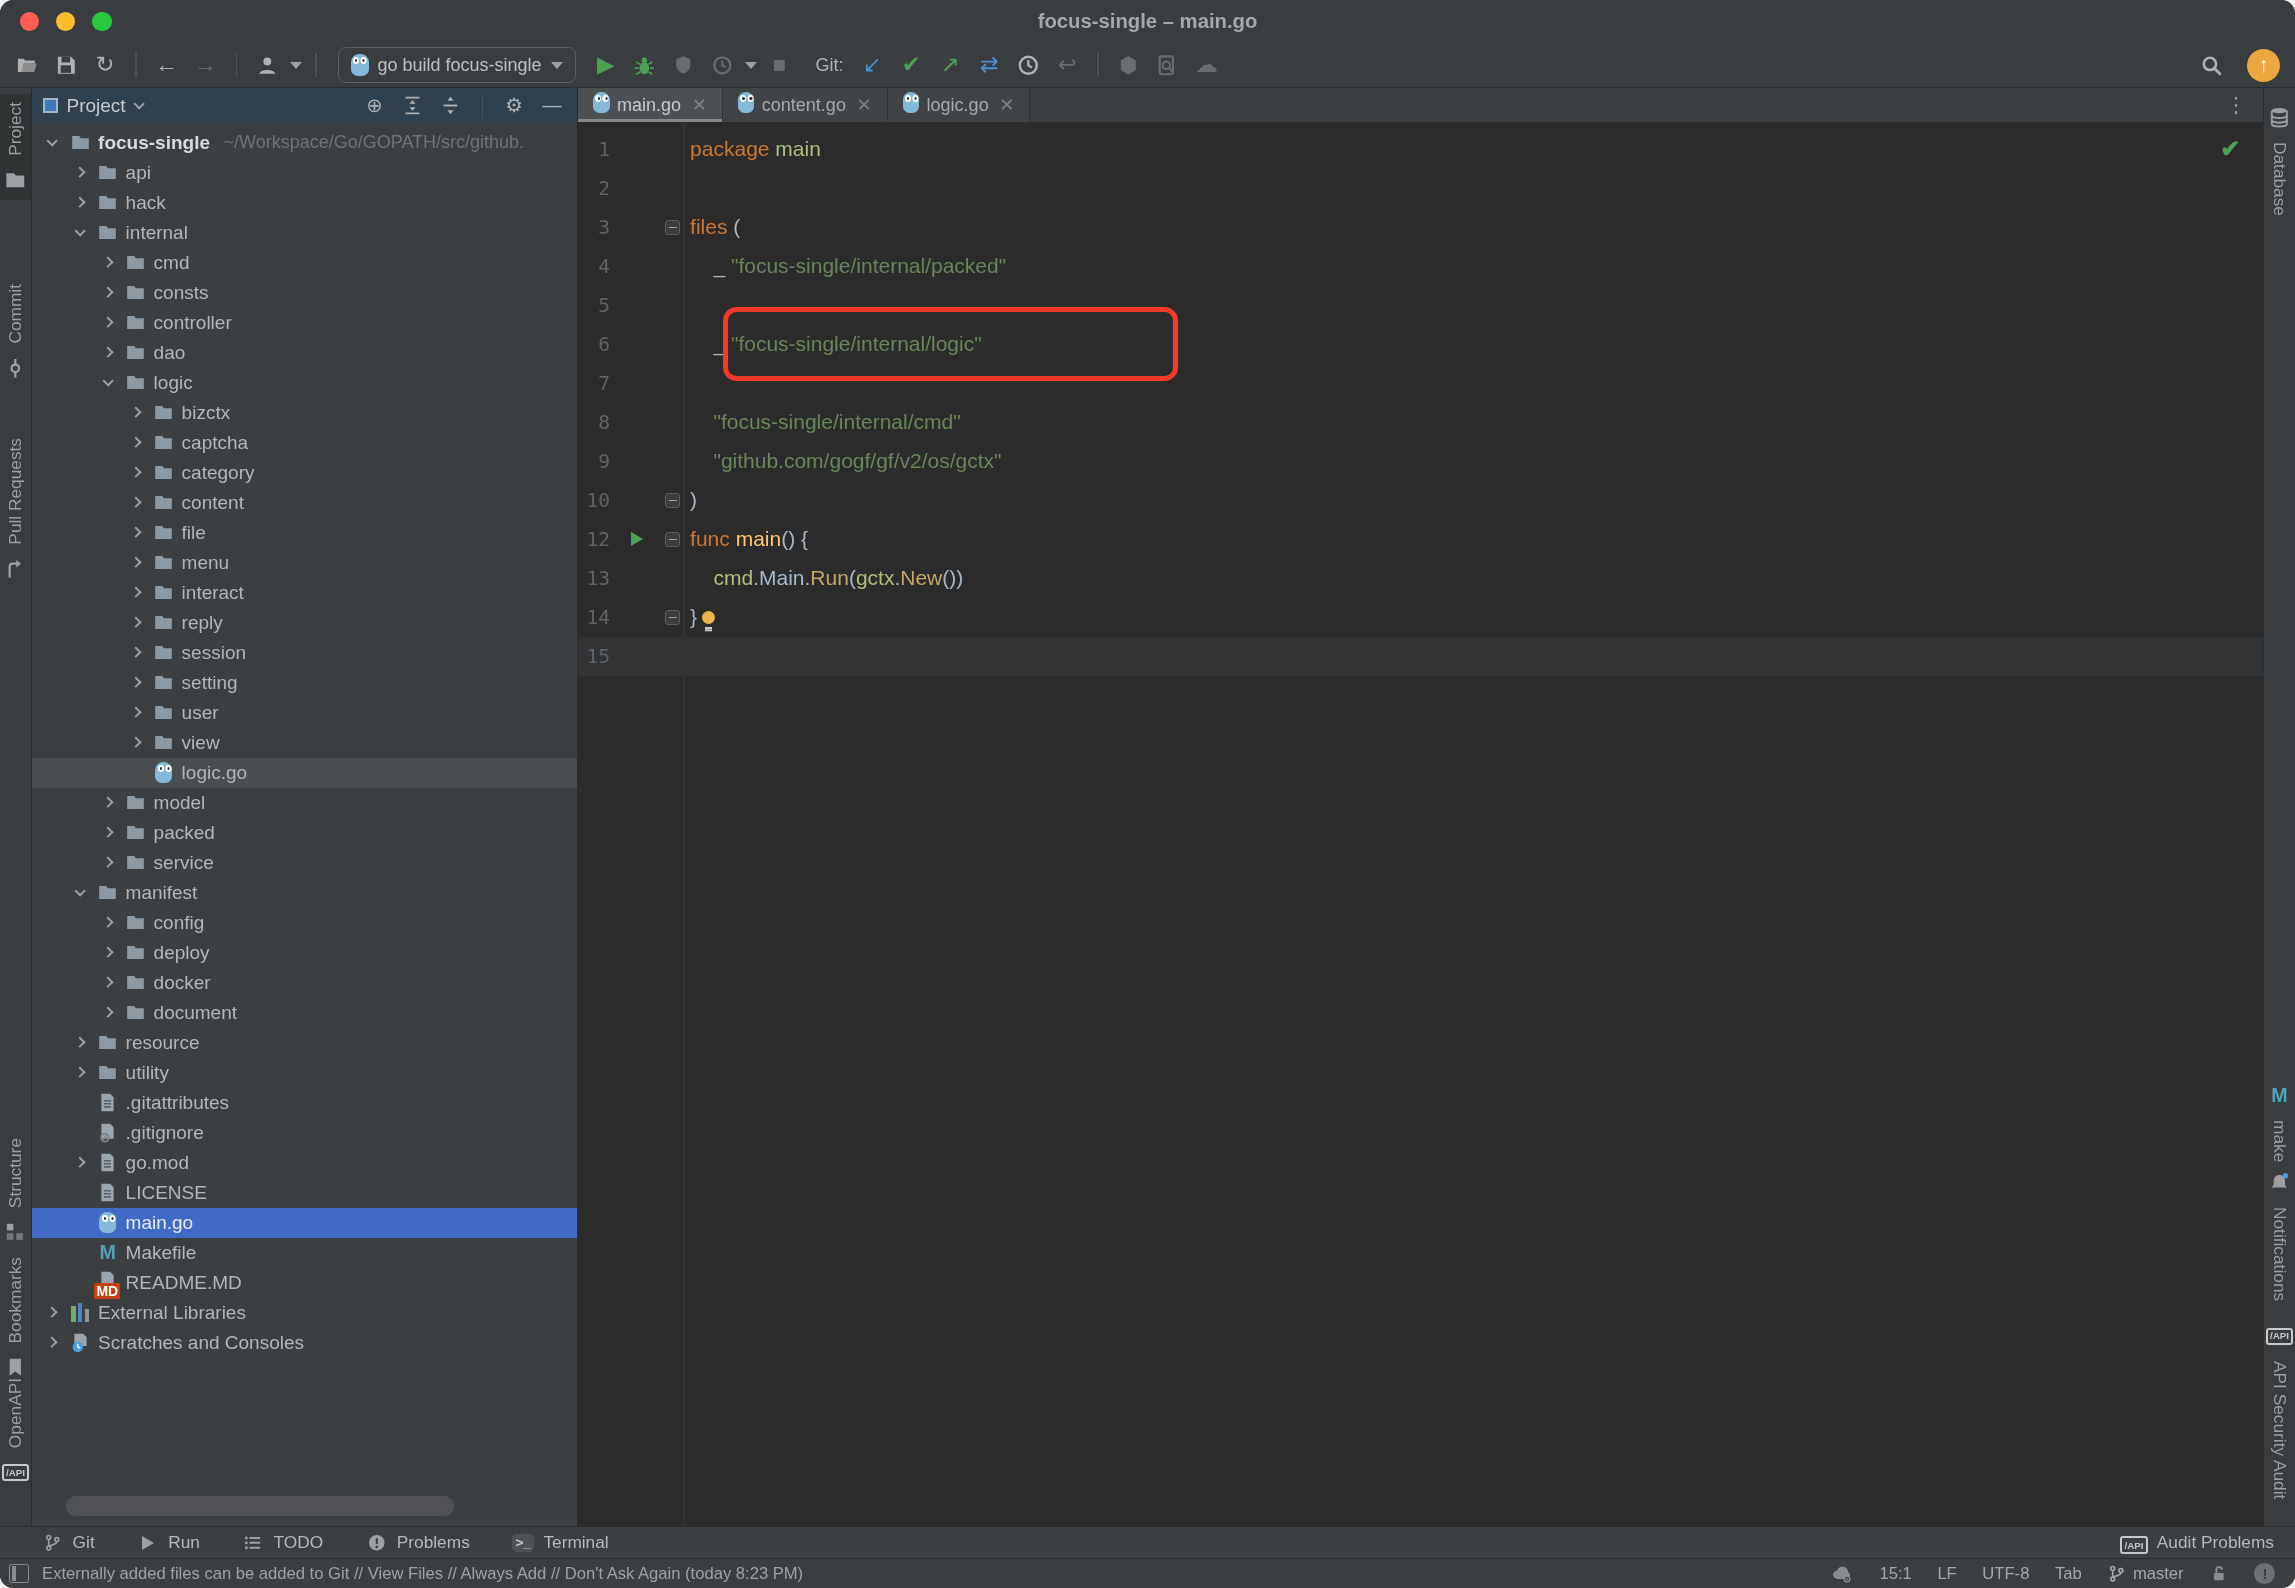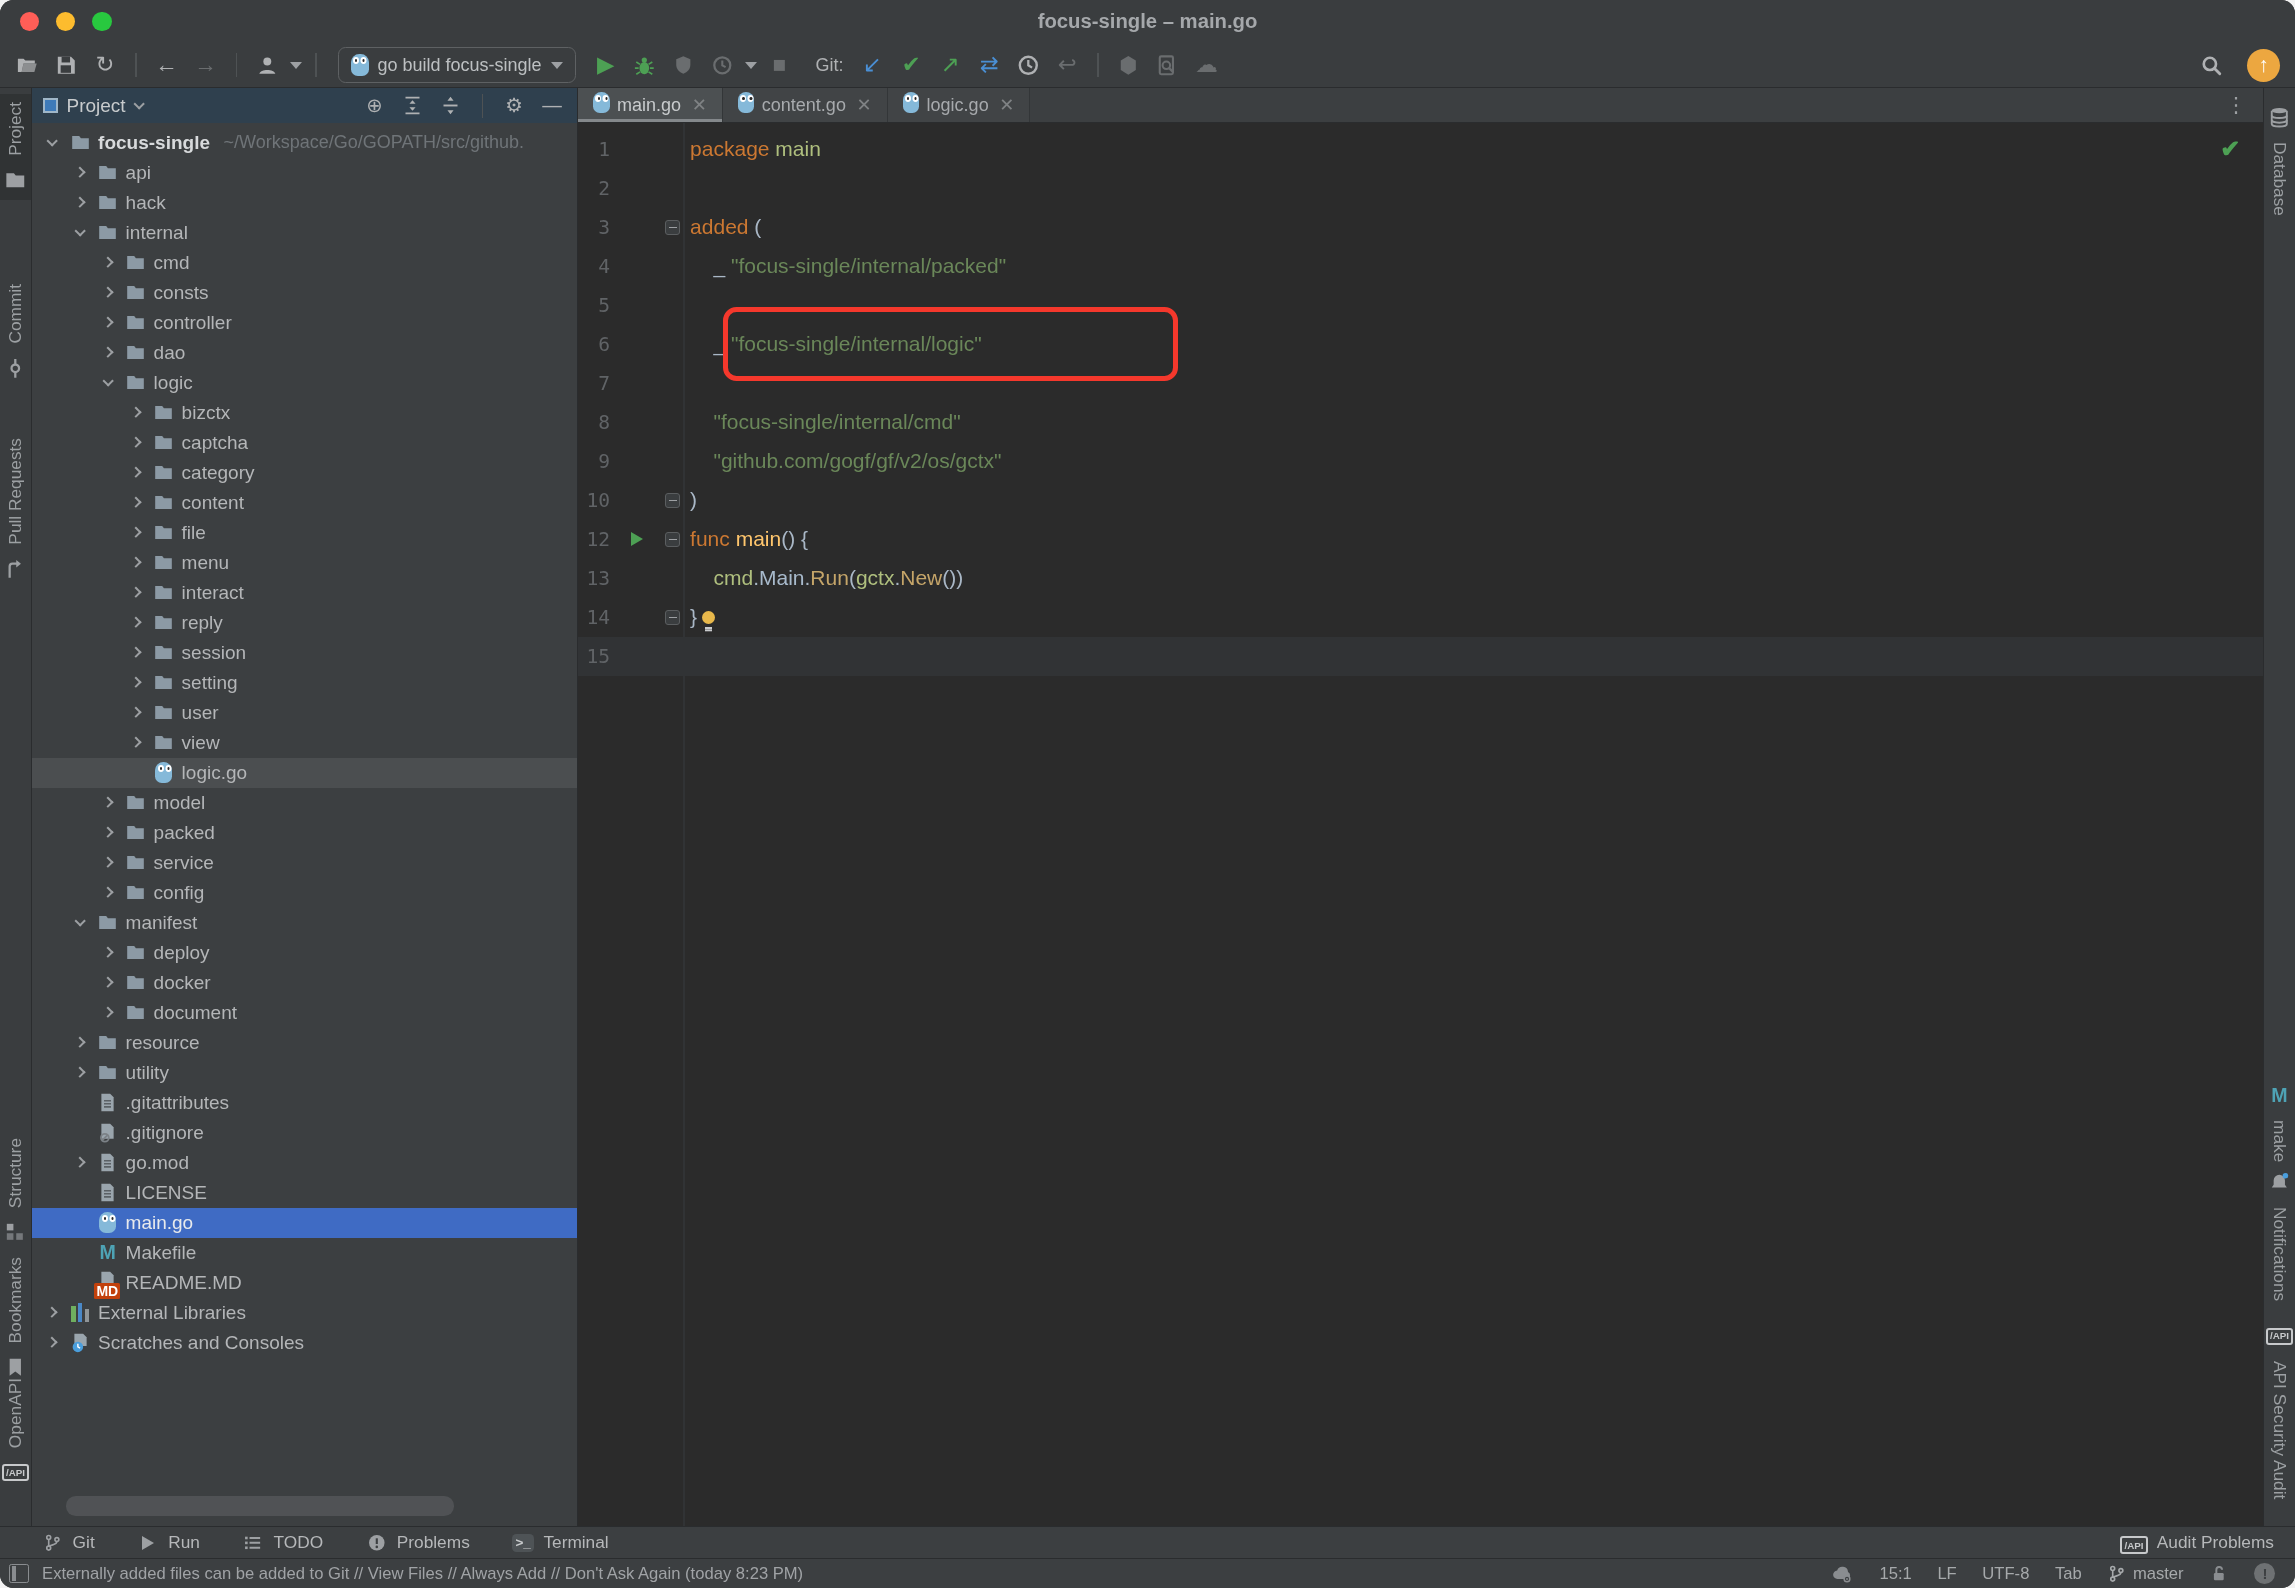--- a/index.html
+++ b/index.html
@@ -575,41 +575,41 @@
             <span class="chevbox">
               <span class="chev right"></span>
             </span>
             <span class="ticon">
               <svg viewBox="0 0 24 24">
                 <path d="M2.5 4.5h8l2 2.5h9v12.5h-19z" fill="#8C9AA5"></path>
               </svg>
             </span>
             <span class="tlabel">service</span>
           </div>
+          <div class="trow" style="padding-left: 38px;">
+            <span class="chevbox">
+              <span class="chev down"></span>
+            </span>
+            <span class="ticon">
+              <svg viewBox="0 0 24 24">
+                <path d="M2.5 4.5h8l2 2.5h9v12.5h-19z" fill="#8C9AA5"></path>
+              </svg>
+            </span>
+            <span class="tlabel">manifest</span>
+          </div>
           <div class="trow" style="padding-left: 66px;">
             <span class="chevbox">
               <span class="chev right"></span>
             </span>
             <span class="ticon">
               <svg viewBox="0 0 24 24">
                 <path d="M2.5 4.5h8l2 2.5h9v12.5h-19z" fill="#8C9AA5"></path>
               </svg>
             </span>
             <span class="tlabel">config</span>
-          </div>
-          <div class="trow" style="padding-left: 38px;">
-            <span class="chevbox">
-              <span class="chev down"></span>
-            </span>
-            <span class="ticon">
-              <svg viewBox="0 0 24 24">
-                <path d="M2.5 4.5h8l2 2.5h9v12.5h-19z" fill="#8C9AA5"></path>
-              </svg>
-            </span>
-            <span class="tlabel">manifest</span>
           </div>
           <div class="trow" style="padding-left: 66px;">
             <span class="chevbox">
               <span class="chev right"></span>
             </span>
             <span class="ticon">
               <svg viewBox="0 0 24 24">
                 <path d="M2.5 4.5h8l2 2.5h9v12.5h-19z" fill="#8C9AA5"></path>
               </svg>
             </span>
@@ -788,21 +788,21 @@
               <span class="runcol"></span>
               <span class="foldcol"></span>
               <pre></pre>
             </div>
             <div class="cl">
               <span class="num">3</span>
               <span class="runcol"></span>
               <span class="foldcol">
                 <span class="fold open"></span>
               </span>
-              <pre><span class="c-k">added</span><span class="c-p"> (</span></pre>
+              <pre><span class="c-k">files</span><span class="c-p"> (</span></pre>
             </div>
             <div class="cl">
               <span class="num">4</span>
               <span class="runcol"></span>
               <span class="foldcol"></span>
               <pre><span class="c-p">    _ </span><span class="c-s">"focus-single/internal/packed"</span></pre>
             </div>
             <div class="cl">
               <span class="num">5</span>
               <span class="runcol"></span>

